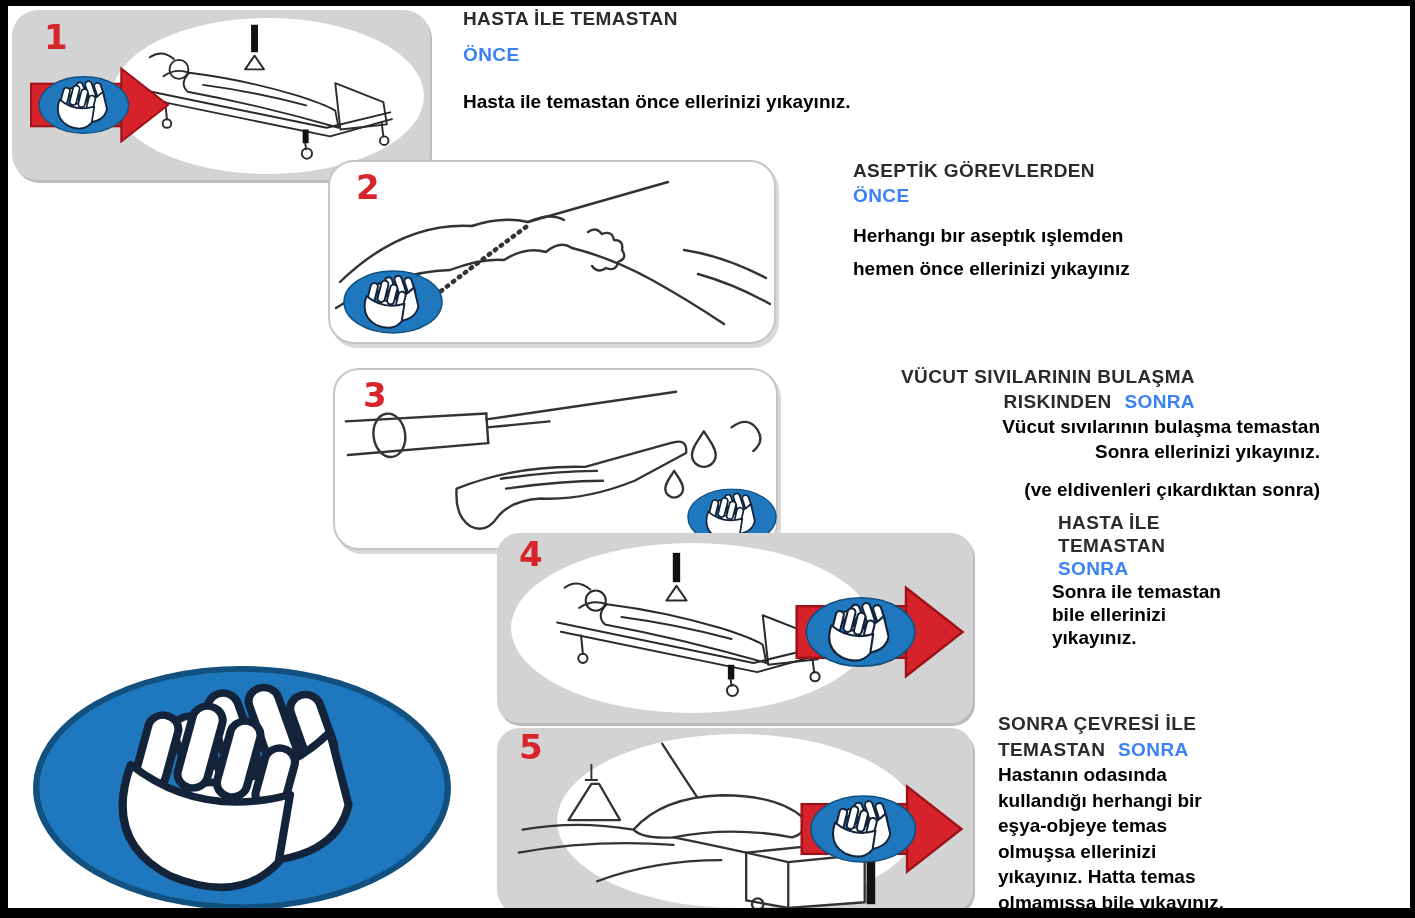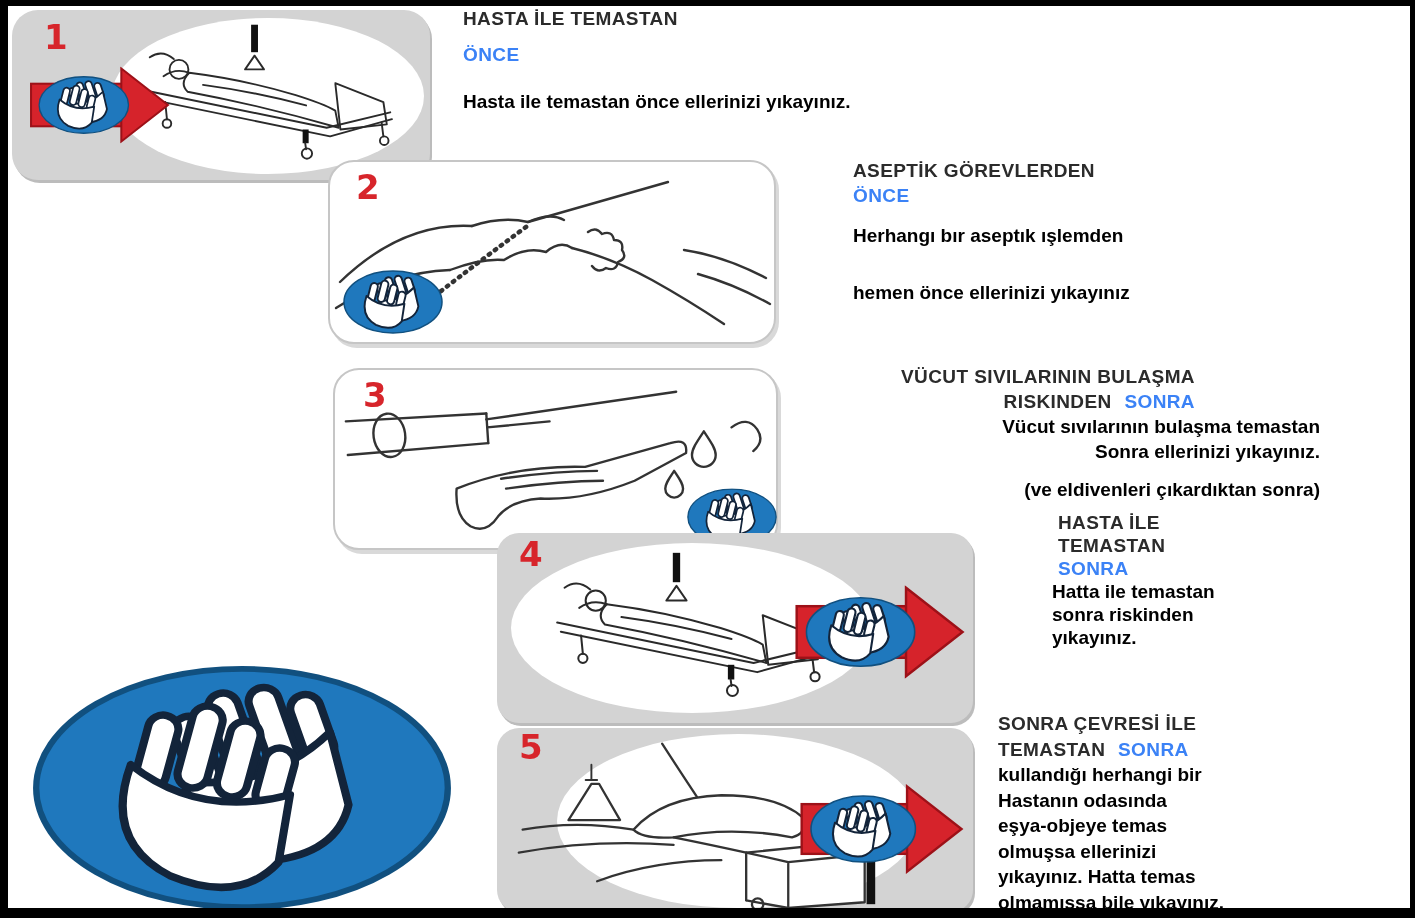--- a/index.html
+++ b/index.html
@@ -36,21 +36,21 @@
   .tblock{color:#2e2e2e;font-size:19px;line-height:25px;}
   .ttl{font-weight:700;letter-spacing:.4px;color:#2b2b2b;}
   .ttl-red{color:#3b82f6;font-weight:700;letter-spacing:.4px;}
   .ttl-red.block{display:block;}
   .ttl-red.inline{margin-left:7px;}
   .b{margin:0;font-weight:700;color:#000000;}
   
   .tb1 .ttl-red{margin-top:11px;}
   .tb1 .b{margin-top:22px;}
   .tb2 .b1{margin-top:15px;}
-  .tb2 .b2{margin-top:32px;}
+  .tb2 .b2{margin-top:8px;}
   .tb3{line-height:25px;}
   .tb3 .ttl{max-width:345px;}
   .tb3 .paren{margin-top:13px;}
   .tb4{line-height:23px;font-size:19px;}
   .tb4 .ttl-pre{display:block;width:150px;padding-left:6px;}
   .tb4 .ttl-red{padding-left:6px;}
   .tb5{line-height:25.5px;}
   .tb5 .ttl{max-width:258px;display:block;}
   svg{display:block;}
 </style>
@@ -204,22 +204,22 @@
     <svg class="abs" style="left:296px;top:52px;" width="172" height="94" viewBox="0 0 140 76">
         <use href="#sym-washarrow"></use>
       </svg>
   </div>
 
   <div class="abs tblock tb4" style="left:1044px;top:505px;width:260px;">
     <div class="ttl">
       <span class="ttl-pre">HASTA İLE TEMASTAN</span>
       <span class="ttl-red block">SONRA</span>
     </div>
-    <p class="b">Hatta ile temastan</p>
-    <p class="b">sonra riskinden</p>
+    <p class="b">Sonra ile temastan</p>
+    <p class="b">bile ellerinizi</p>
     <p class="b">yıkayınız.</p>
   </div>
 
   <div class="abs panel-gray" style="left:489px;top:722px;width:476px;height:184px;border-radius:22px;">
     <div class="abs oval" style="left:60px;top:6px;width:362px;height:174px;"></div>
     <svg class="abs" style="left:20px;top:8px;" width="424" height="172" viewBox="0 0 440 180">
       <g fill="none" stroke="#333" stroke-width="2.4" stroke-linejoin="round" stroke-linecap="round">
         <path d="M70 46 l12 0 M76 30 l0 16" stroke-width="2"></path>
         <path d="M52 88 L106 88 L84 50 L76 50 Z"></path>
         <path d="M150 8 Q172 42 188 66"></path>
@@ -237,22 +237,22 @@
     <svg class="abs" style="left:300px;top:56px;" width="168" height="90" viewBox="0 0 140 76">
         <use href="#sym-washarrow"></use>
       </svg>
   </div>
 
   <div class="abs tblock tb5" style="left:990px;top:705px;width:340px;">
     <div class="ttl">
       <span class="ttl-pre">SONRA ÇEVRESİ İLE TEMASTAN</span>
       <span class="ttl-red inline">SONRA</span>
     </div>
+    <p class="b">Hastanın odasında</p>
     <p class="b">kullandığı herhangi bir</p>
-    <p class="b">Hastanın odasında</p>
     <p class="b">eşya-objeye temas</p>
     <p class="b">olmuşsa ellerinizi</p>
     <p class="b">yıkayınız. Hatta temas</p>
     <p class="b">olmamışsa bile yıkayınız.</p>
   </div>
 
   <svg class="abs" style="left:24px;top:659px;" width="420" height="246" viewBox="0 0 100 64" preserveAspectRatio="none">
     <use href="#sym-washmark"></use>
   </svg>
 

